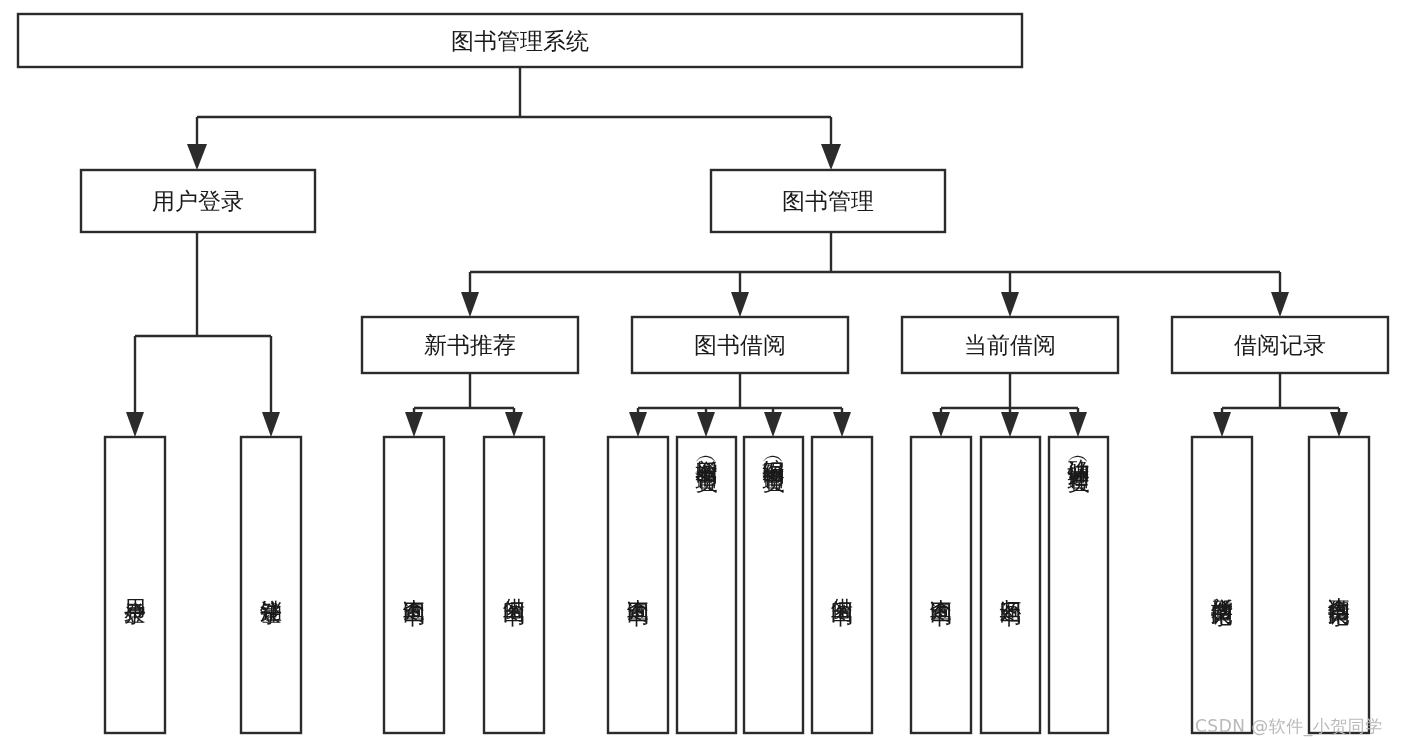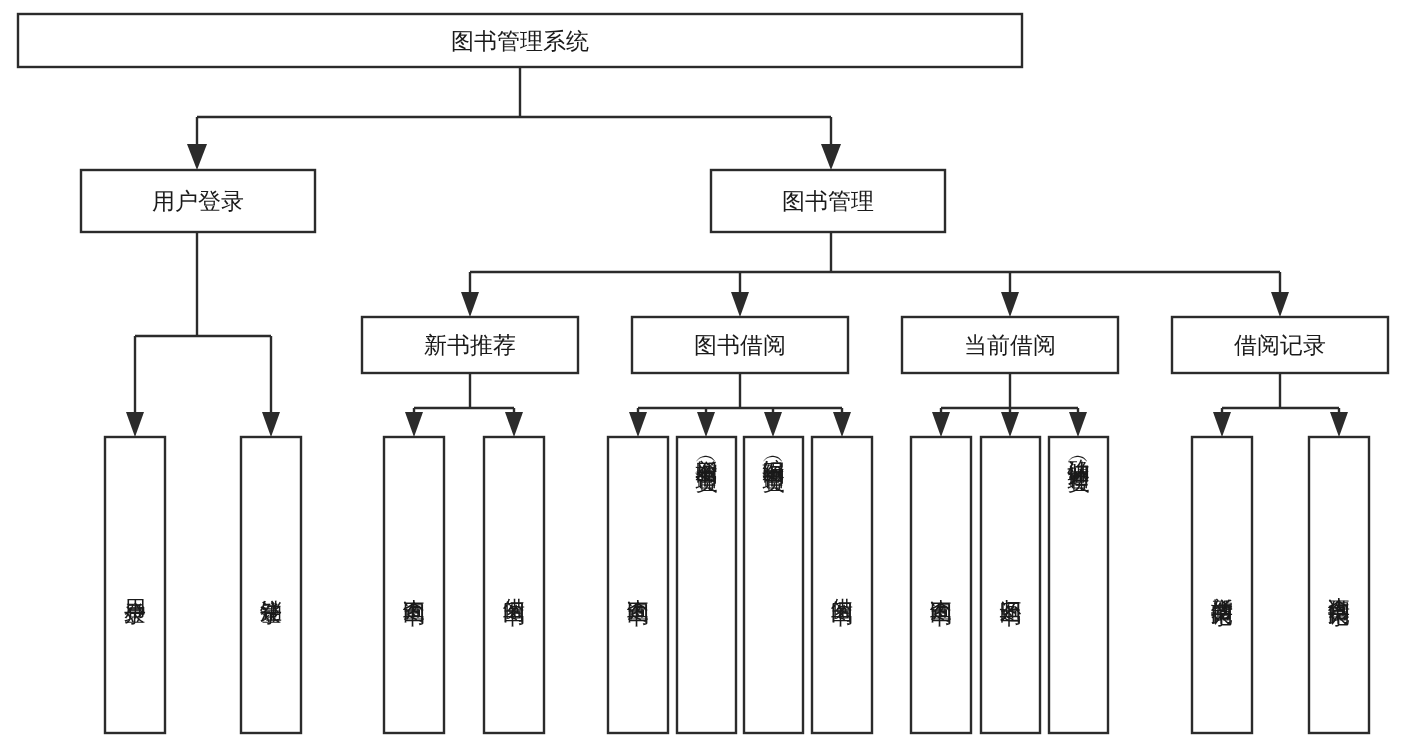--- a/index.html
+++ b/index.html
@@ -286,14 +286,15 @@
   <div class="leaf-label-wrap" style="left:1049px; top:437px; width:59px; height:296px; align-items:flex-start;">
     <span class="node-label-v" style="position:static; padding-top:4px;">确认归还（管理员）</span>
   </div>
   <div class="leaf-label-wrap" style="left:1192px; top:437px; width:60px; height:296px;">
     <span class="node-label-v" style="position:static;">新增借阅记录</span>
   </div>
   <div class="leaf-label-wrap" style="left:1309px; top:437px; width:60px; height:296px;">
     <span class="node-label-v" style="position:static;">查询借阅记录</span>
   </div>
 
+  <div class="watermark" style="left:1195px; top:715px;">CSDN @软件_小贺同学</div>
 
 </div>
 
 </body></html>

